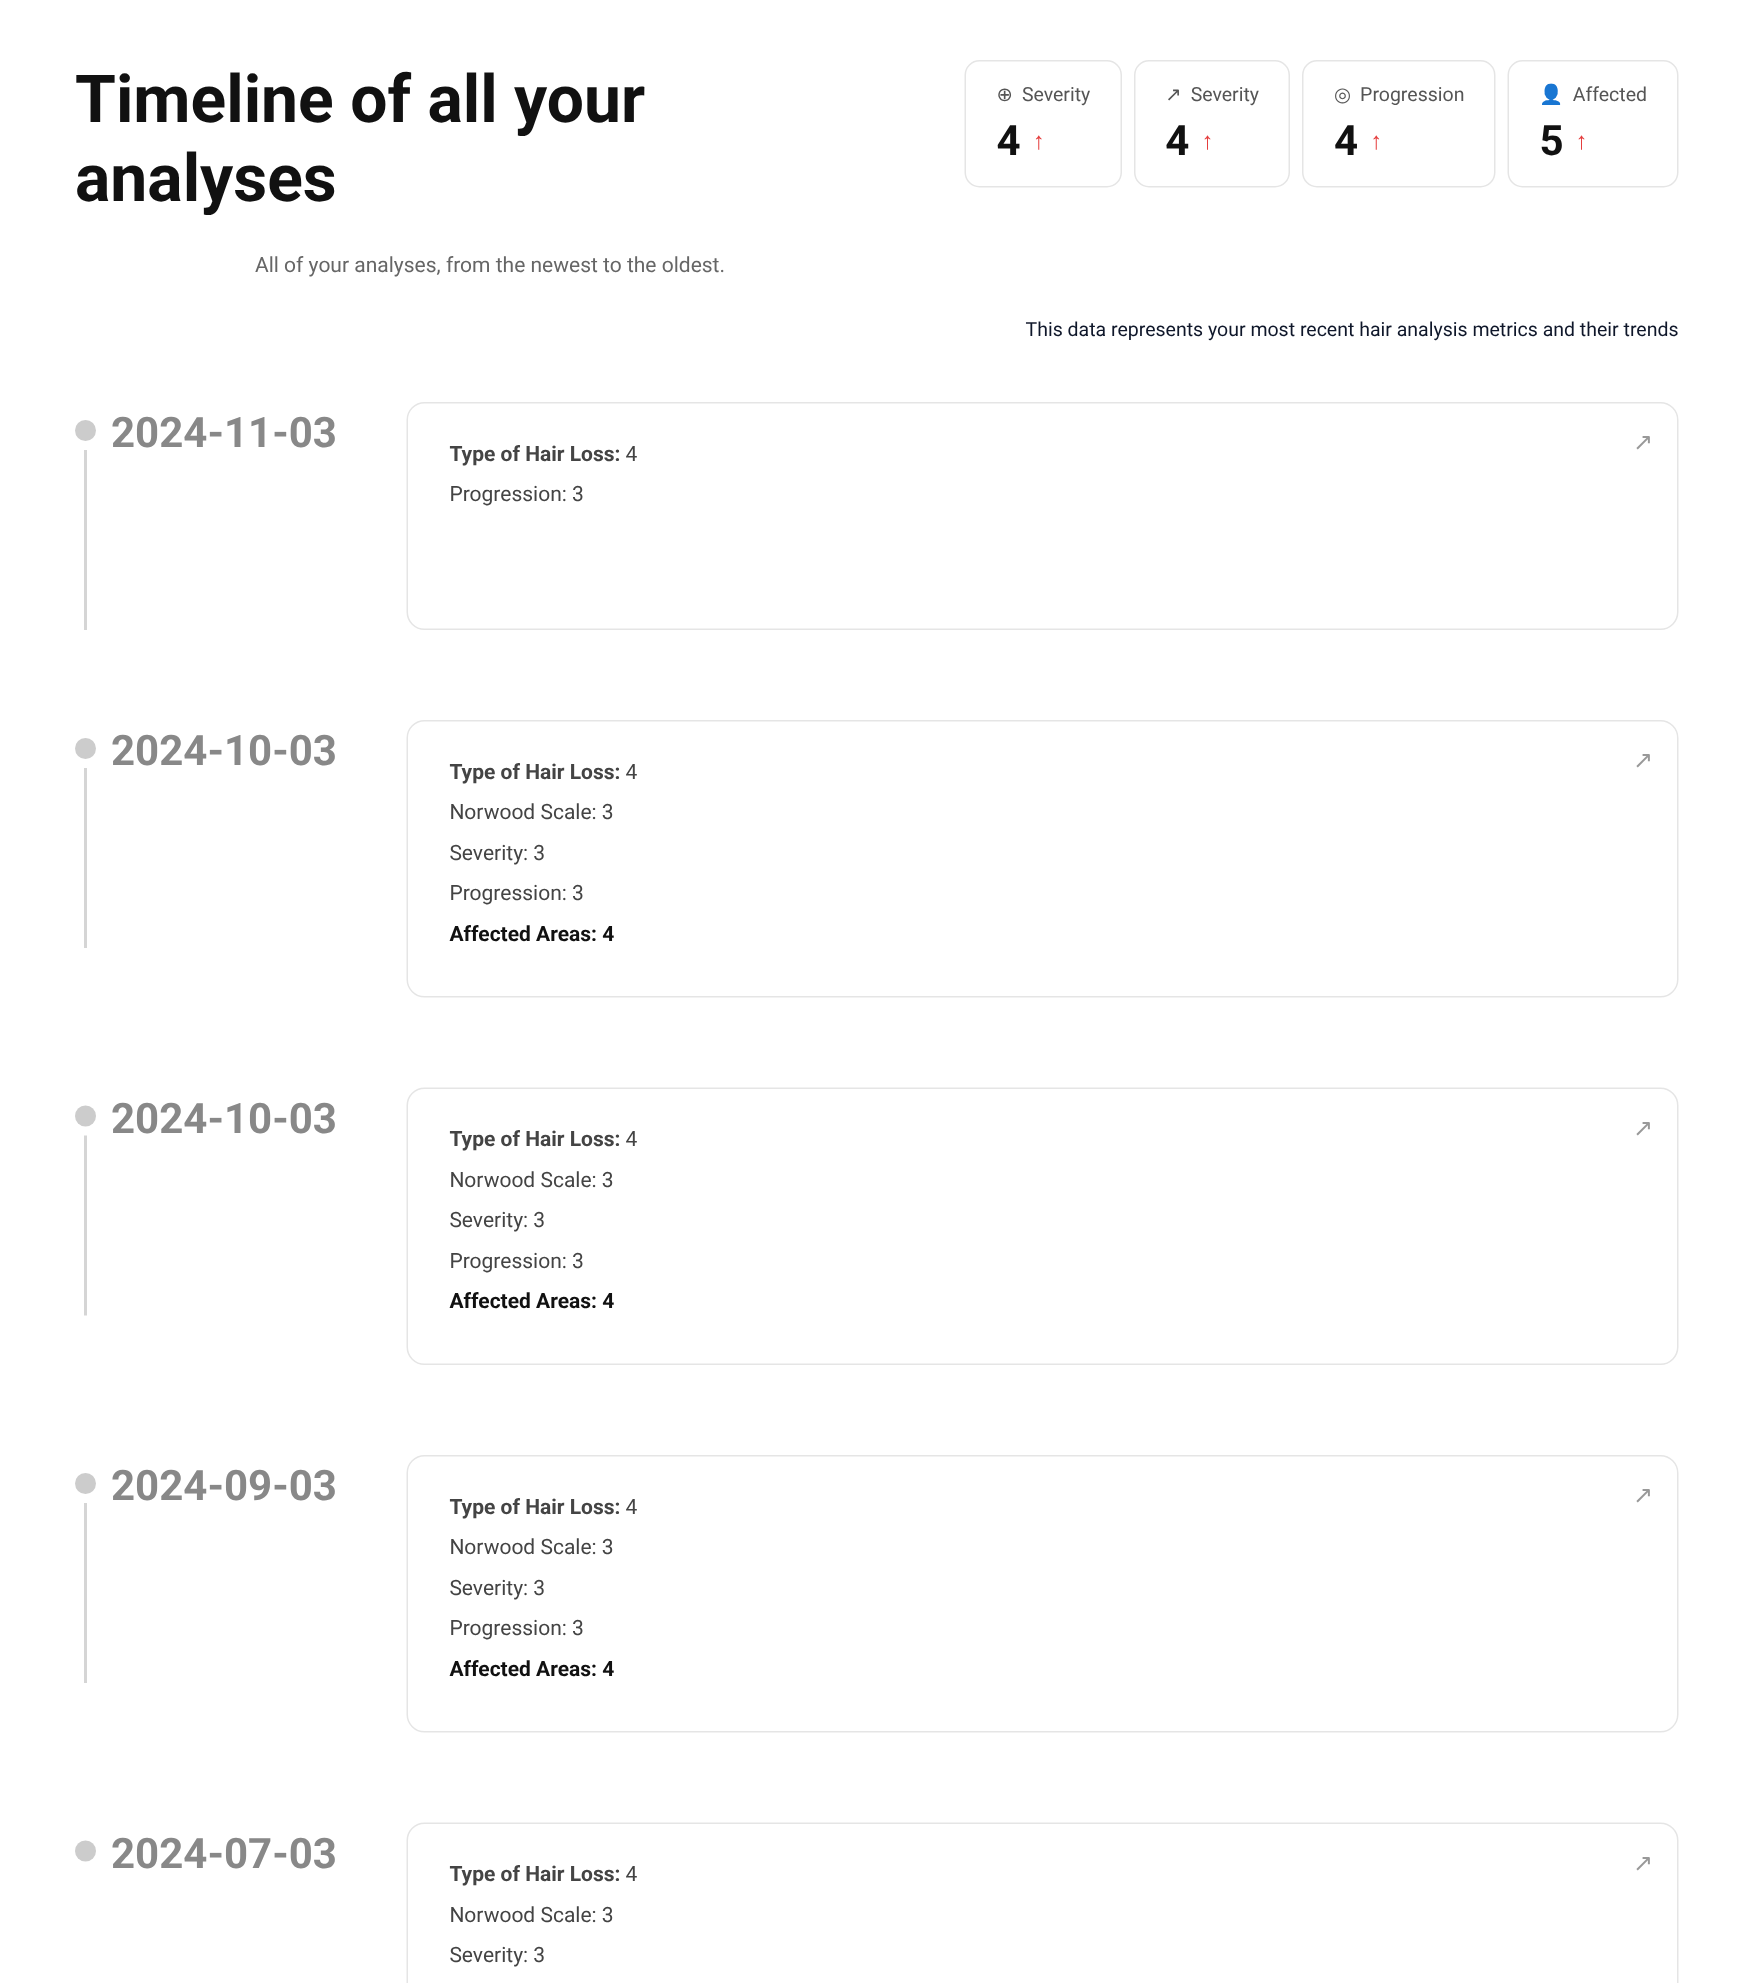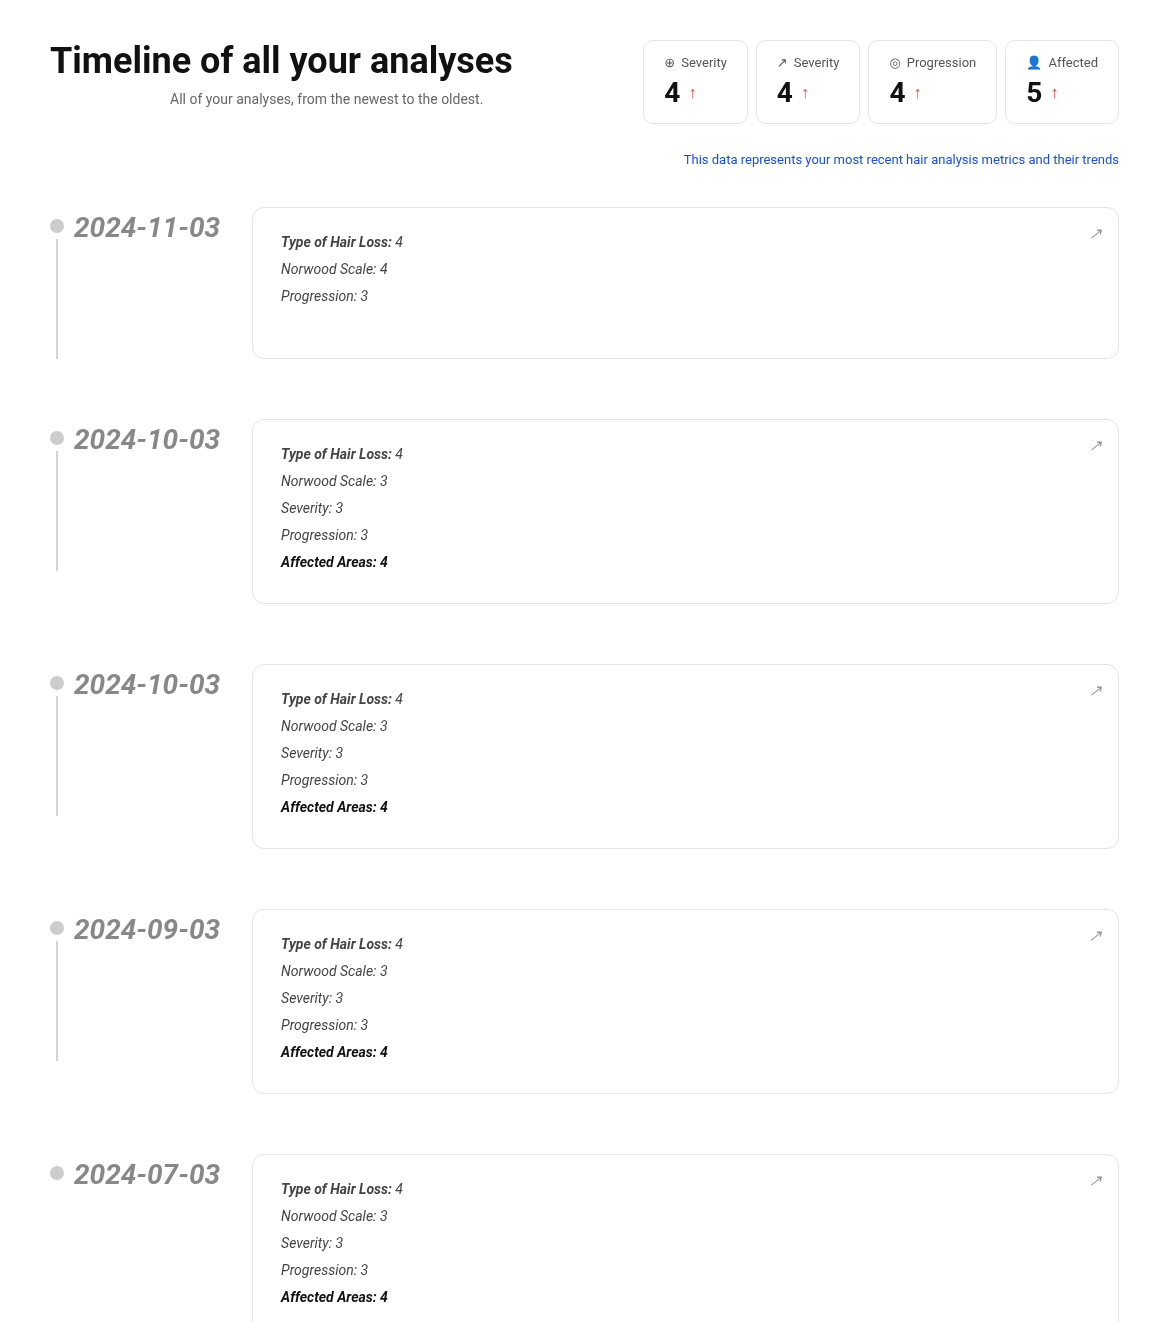--- a/index.html
+++ b/index.html
@@ -22,25 +22,25 @@
       align-items: flex-start;
       gap: 40px;
       margin-bottom: 20px;
     }
 
     .title-block {
       flex: 1;
     }
 
     .page-title {
-      font-size: 36px;
+      font-size: 44px;
       font-weight: 700;
       color: #111;
       line-height: 1.2;
-      margin-bottom: 8px;
+      margin-bottom: 23px;
     }
 
     .page-subtitle {
       font-size: 14px;
       color: #666;
       text-align: center;
     }
 
     .metrics-row {
       display: flex;
@@ -82,35 +82,34 @@
     }
 
     .metric-trend {
       color: #e53e3e;
       font-size: 16px;
     }
 
     .data-note {
       text-align: right;
       font-size: 13px;
-      color: #1d4ed8;
+      color: #0f172a;
       margin-bottom: 40px;
       padding-top: 8px;
     }
 
     .timeline-container {
       position: relative;
     }
 
     .timeline-item {
       display: flex;
-      gap: 32px;
+      gap: 46px;
       margin-bottom: 60px;
       position: relative;
-      font-style: italic;
     }
 
     .timeline-dot {
       width: 14px;
       height: 14px;
       border-radius: 50%;
       background: #ccc;
       flex-shrink: 0;
       margin-top: 8px;
     }
@@ -233,23 +232,20 @@
           <div class="timeline-line"></div>
         </div>
         <div class="timeline-date">2024-11-03</div>
       </div>
       <div class="analysis-card">
         <span class="card-link-icon">↗</span>
         <div class="card-row">
           <span class="bold-label" style="font-weight:700;">Type of Hair Loss:</span> 4
         </div>
         <div class="card-row">
-          Norwood Scale: 4
-        </div>
-        <div class="card-row">
           Progression: 3
         </div>
       </div>
     </div>
     <div class="timeline-item">
       <div class="timeline-date-container">
         <div style="display:flex;flex-direction:column;align-items:center;">
           <div class="timeline-dot"></div>
           <div class="timeline-line"></div>
         </div>

